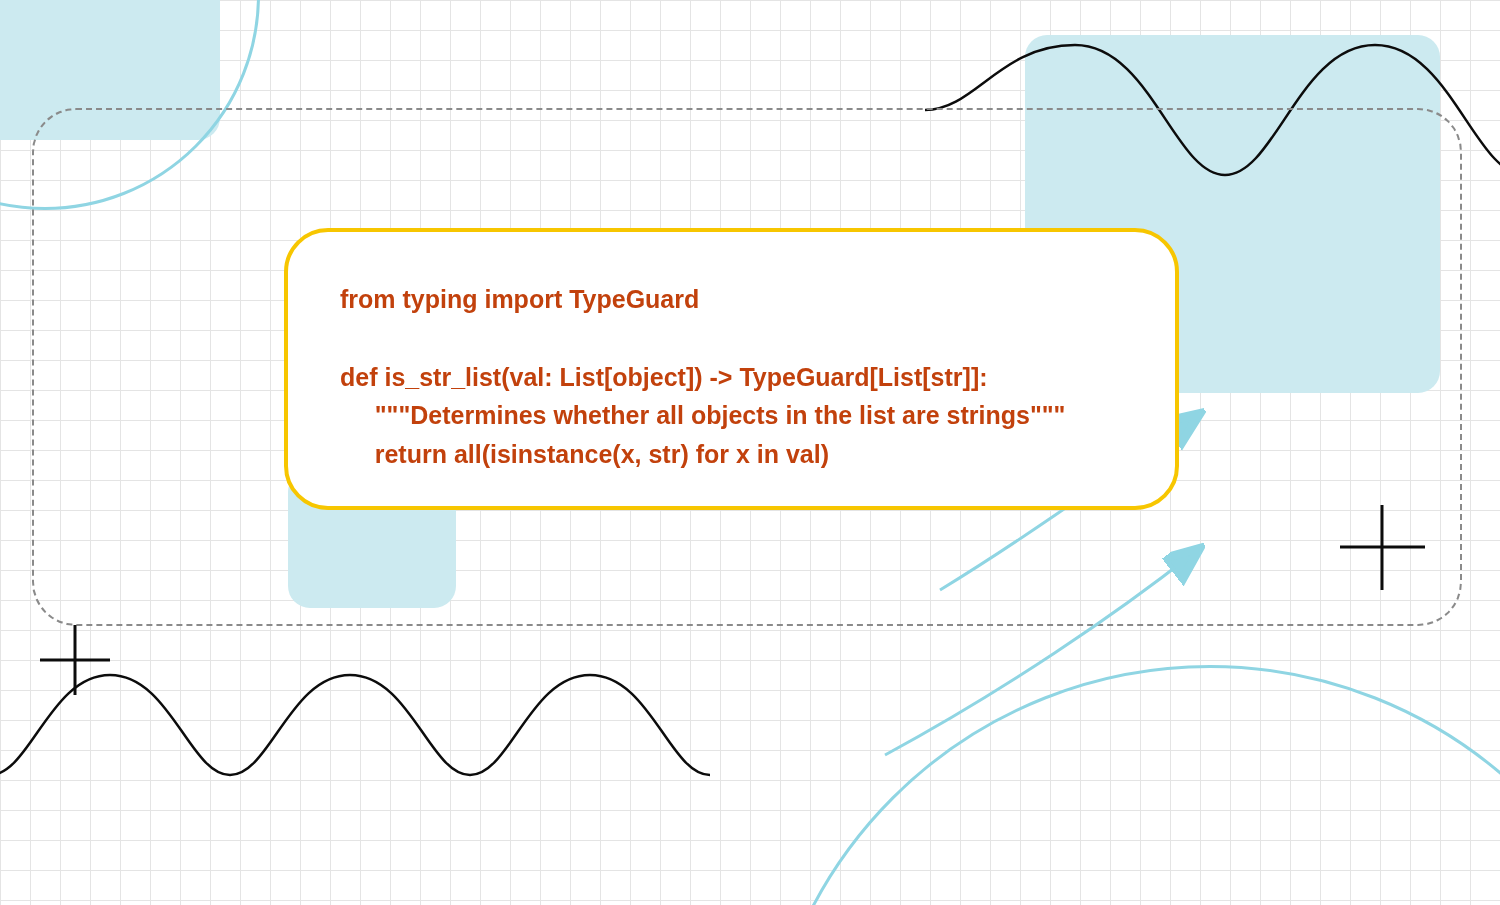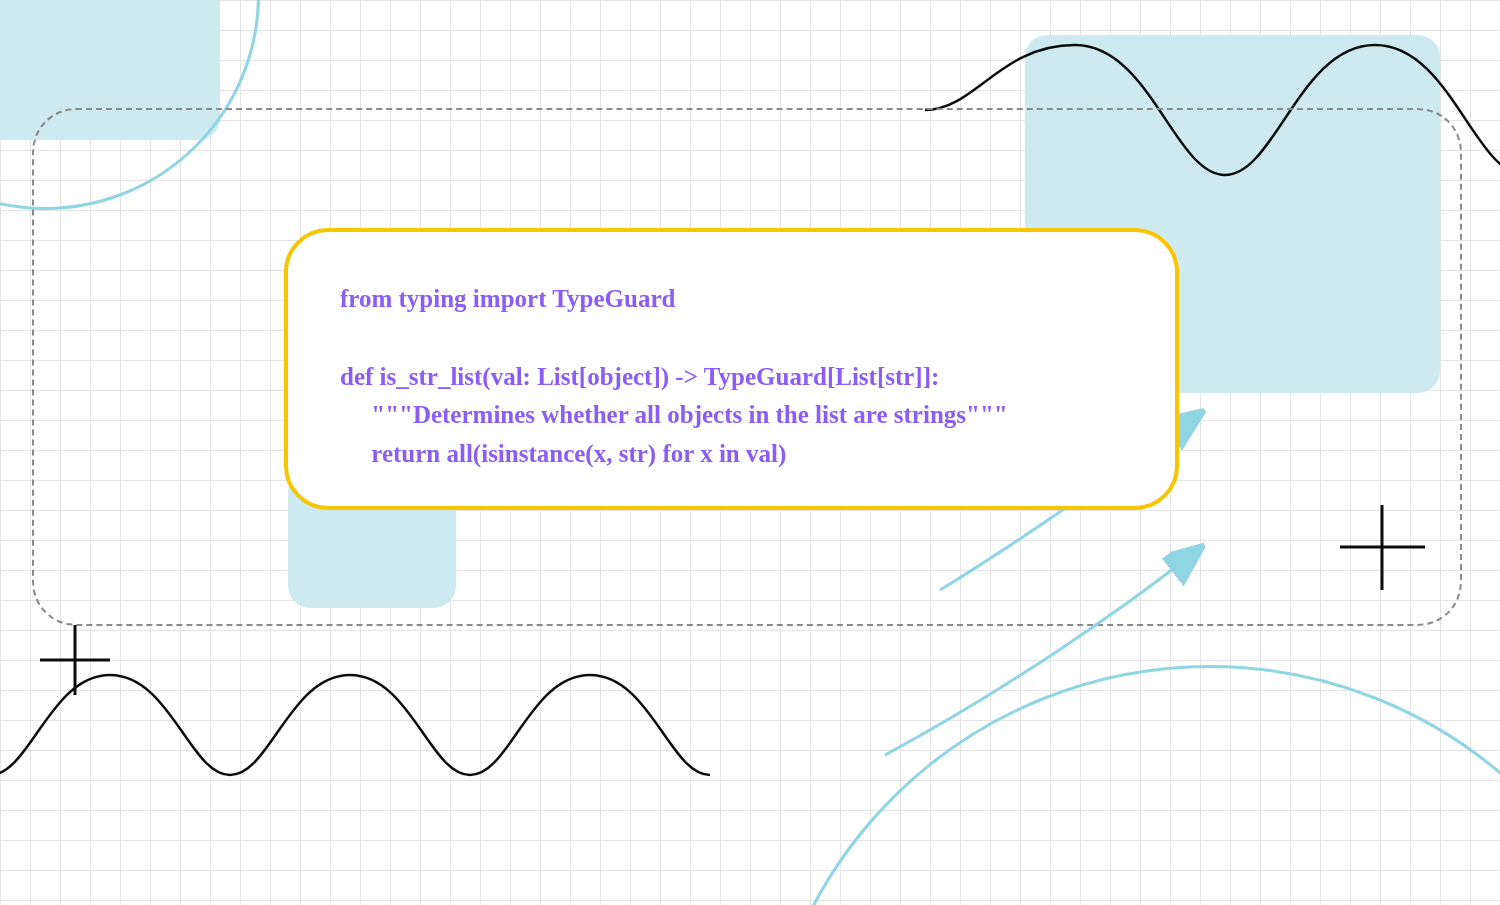--- a/index.html
+++ b/index.html
@@ -66,25 +66,25 @@
     width: 895px;
     height: 282px;
     background: #fff;
     border: 4px solid #f7c600;
     border-radius: 44px;
     box-sizing: border-box;
     padding: 48px 52px;
   }
   .code-card pre {
     margin: 0;
-    font-family: Liberation Serif, serif;
+    font-family: Liberation Sans, sans-serif;
     font-size: 25px;
     line-height: 1.55;
     font-weight: 600;
-    color: #8b5cf6;
+    color: #c2410c;
     white-space: pre;
   }
   .plus {
     position: absolute;
     stroke: #0c0c0c;
     stroke-width: 3;
   }
   .wave, .arrow {
     position: absolute;
     fill: none;

